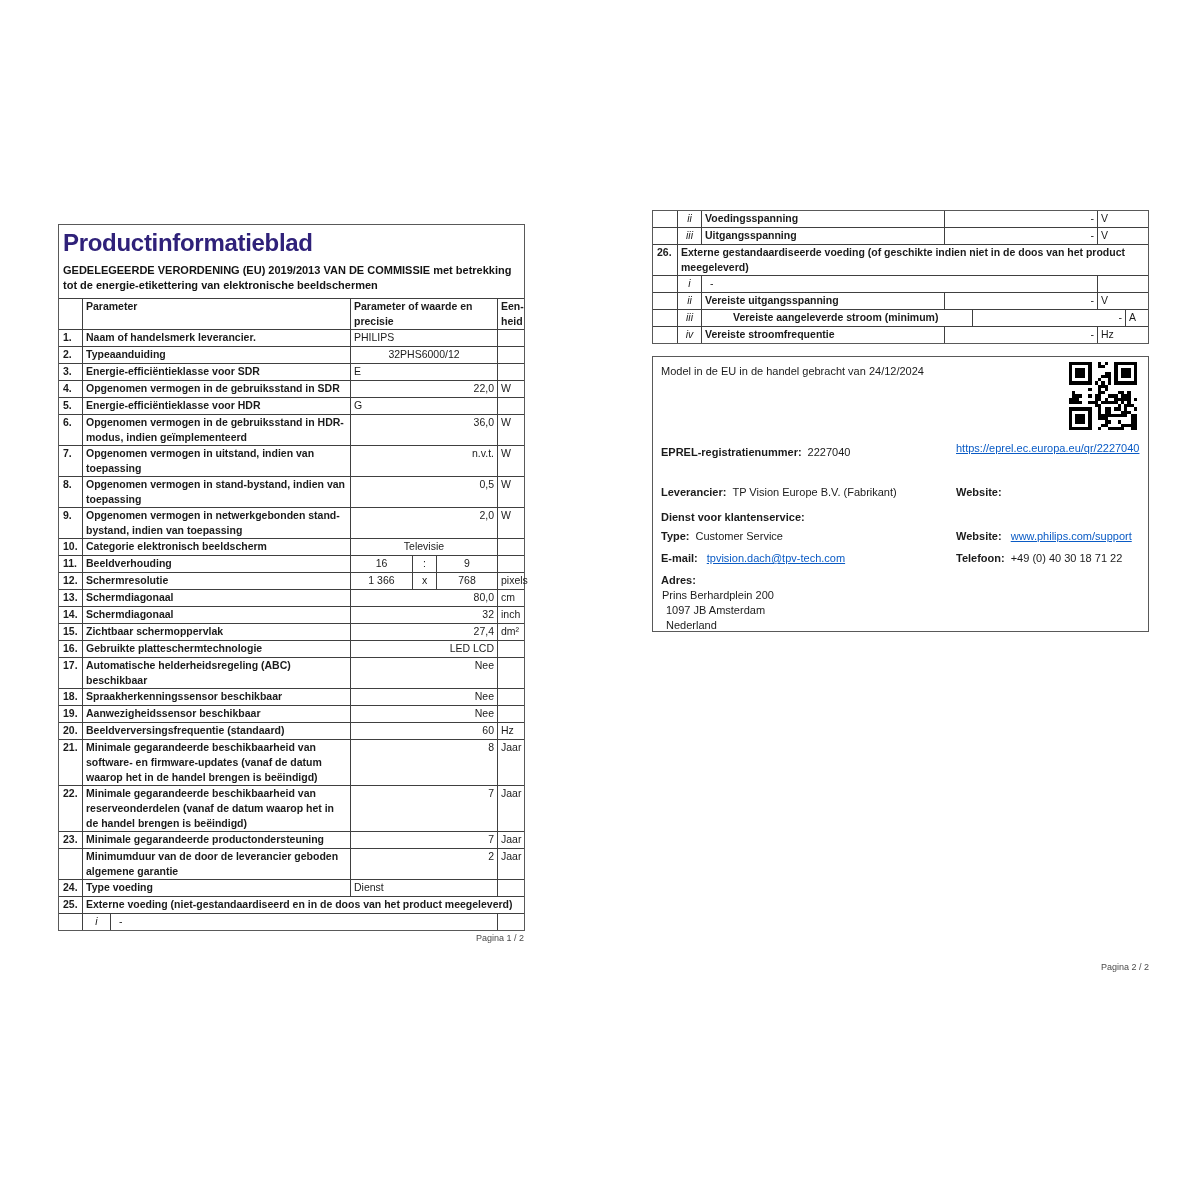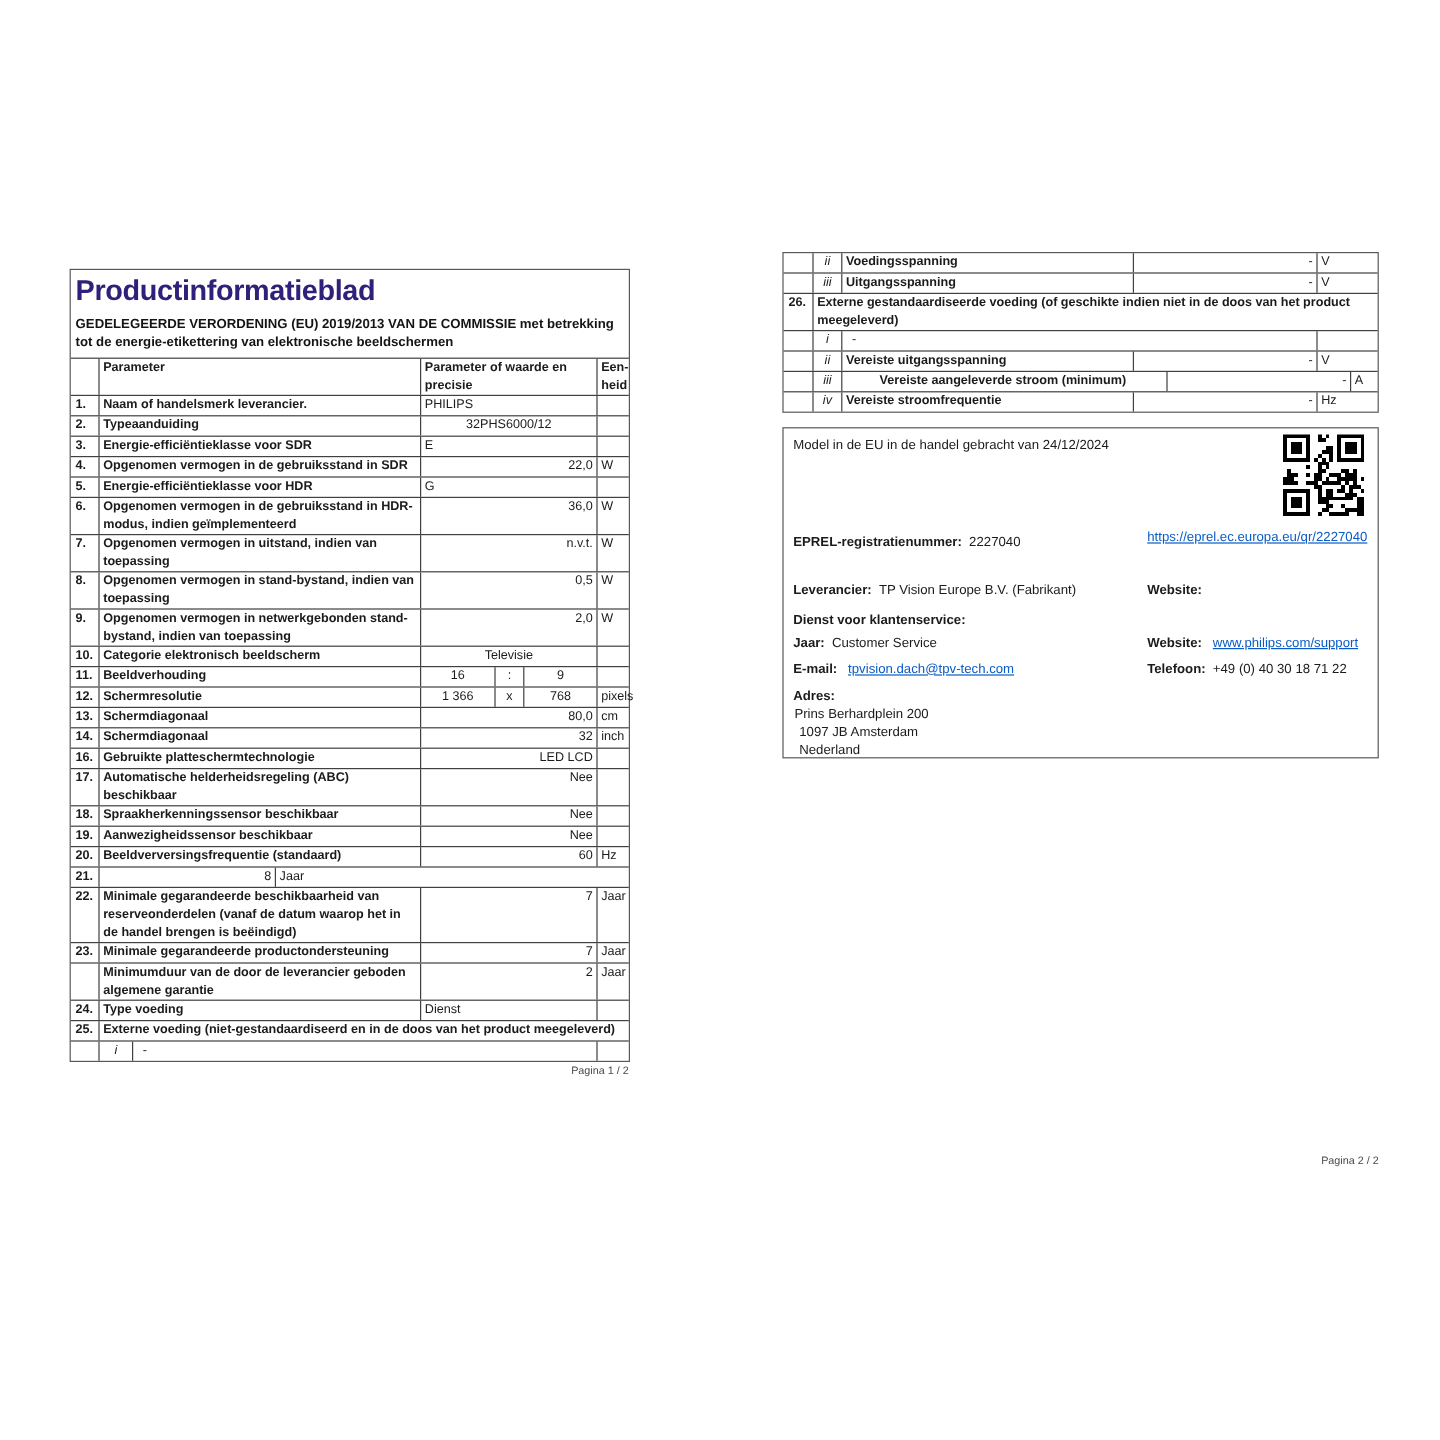--- a/index.html
+++ b/index.html
@@ -142,20 +142,26 @@
           <div class="tc cval" style="width: 147px; text-align: right;">80,0</div>
           <div class="tc cunit" style="width: 48px;">cm</div>
         </div>
         <div class="trow">
           <div class="tc cnum" style="width: 24px;">14.</div>
           <div class="tc cparam" style="width: 268px;">Schermdiagonaal</div>
           <div class="tc cval" style="width: 147px; text-align: right;">32</div>
           <div class="tc cunit" style="width: 48px;">inch</div>
         </div>
         <div class="trow">
+          <div class="tc cnum" style="width: 24px;">15.</div>
+          <div class="tc cparam" style="width: 268px;">Zichtbaar schermoppervlak</div>
+          <div class="tc cval" style="width: 147px; text-align: right;">27,4</div>
+          <div class="tc cunit" style="width: 48px;">dm²</div>
+        </div>
+        <div class="trow">
           <div class="tc cnum" style="width: 24px;">16.</div>
           <div class="tc cparam" style="width: 268px;">Gebruikte platteschermtechnologie</div>
           <div class="tc cval" style="width: 147px; text-align: right;">LED LCD</div>
           <div class="tc cunit" style="width: 48px;"></div>
         </div>
         <div class="trow">
           <div class="tc cnum" style="width: 24px;">17.</div>
           <div class="tc cparam" style="width: 268px;">Automatische helderheidsregeling (ABC) beschikbaar</div>
           <div class="tc cval" style="width: 147px; text-align: right;">Nee</div>
           <div class="tc cunit" style="width: 48px;"></div>
@@ -173,20 +179,21 @@
           <div class="tc cunit" style="width: 48px;"></div>
         </div>
         <div class="trow">
           <div class="tc cnum" style="width: 24px;">20.</div>
           <div class="tc cparam" style="width: 268px;">Beeldverversingsfrequentie (standaard)</div>
           <div class="tc cval" style="width: 147px; text-align: right;">60</div>
           <div class="tc cunit" style="width: 48px;">Hz</div>
         </div>
         <div class="trow">
           <div class="tc cnum" style="width: 24px;">21.</div>
+          <div class="tc cparam" style="width: 268px;">Minimale gegarandeerde beschikbaarheid van software- en firmware-updates (vanaf de datum waarop het in de handel brengen is beëindigd)</div>
           <div class="tc cval" style="width: 147px; text-align: right;">8</div>
           <div class="tc cunit" style="width: 48px;">Jaar</div>
         </div>
         <div class="trow">
           <div class="tc cnum" style="width: 24px;">22.</div>
           <div class="tc cparam" style="width: 268px;">Minimale gegarandeerde beschikbaarheid van reserveonderdelen (vanaf de datum waarop het in de handel brengen is beëindigd)</div>
           <div class="tc cval" style="width: 147px; text-align: right;">7</div>
           <div class="tc cunit" style="width: 48px;">Jaar</div>
         </div>
         <div class="trow">
@@ -509,21 +516,21 @@
   </div>
   <div class="mb-line" style="top:128px;left:303px">
     <b>Website:</b>
   </div>
 
   <div class="mb-line" style="top:153px;left:8px">
     <b>Dienst voor klantenservice:</b>
   </div>
 
   <div class="mb-line" style="top:172px;left:8px">
-    <b>Jaar:</b><span class="val">Customer Service</span>
+    <b>Type:</b><span class="val">Customer Service</span>
   </div>
   <div class="mb-line" style="top:172px;left:303px">
     <b>Website:</b>
     <a class="doclink val">www.philips.com/support</a>
   </div>
 
   <div class="mb-line" style="top:194px;left:8px">
     <b>E-mail:</b>
     <a class="doclink val">tpvision.dach@tpv-tech.com</a>
   </div>

